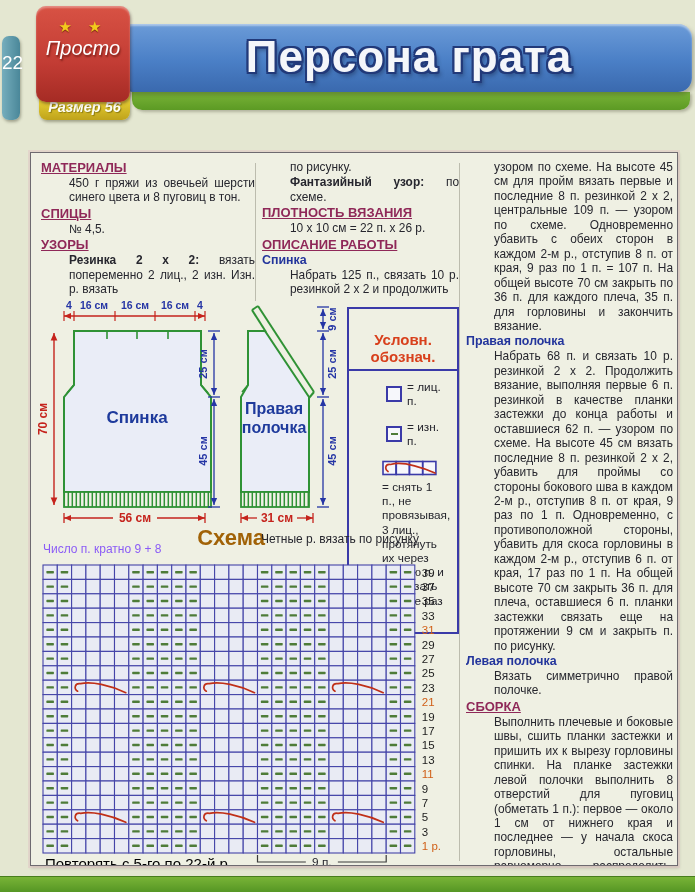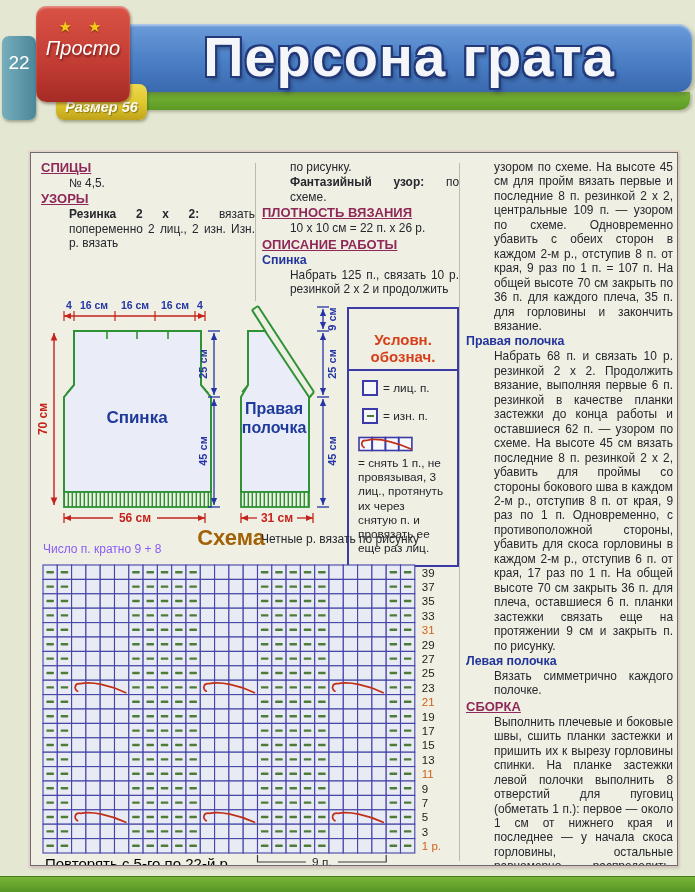--- a/index.html
+++ b/index.html
@@ -3,35 +3,35 @@
 <meta charset="utf-8">
 <style>
   html,body { margin:0; padding:0; background:#c9cdb6; }
   #page {
     position:relative; width:695px; height:892px; overflow:hidden;
     background:#e4e7d1;
     font-family:"Liberation Sans", sans-serif;
   }
   
   .tab-page {
-    position:absolute; left:2px; top:36px; width:34px; height:84px;
+    position:absolute; left:2px; top:36px; width:18px; height:84px;
     background:linear-gradient(90deg,#76aebd,#4a8799);
     border-radius:7px; box-shadow:1px 2px 3px rgba(60,60,40,.4);
     color:#fff; font-size:19px; text-align:center; padding-top:16px; box-sizing:border-box;
     z-index:1;
   }
   .banner-blue {
     position:absolute; left:126px; top:24px; width:566px; height:68px;
     background:linear-gradient(180deg,#6b9bd8 0%,#4a7fc6 55%,#3a69ae 100%);
     border-radius:6px 14px 14px 6px;
     box-shadow:inset 0 2px 2px rgba(255,255,255,.45), 2px 3px 4px rgba(60,60,40,.35);
     z-index:1; text-align:center;
   }
   .banner-blue .title {
-    display:inline-block; line-height:66px; font-size:56px; font-weight:bold; letter-spacing:1px;
+    display:inline-block; line-height:66px; font-size:44px; font-weight:bold; letter-spacing:1px;
     color:#f4f6fa;
     text-shadow:-2px 0 #223a7a, 2px 0 #223a7a, 0 -2px #223a7a, 0 2px #223a7a,
                 2px 2px #223a7a, -2px 2px #223a7a, 2px -2px #223a7a, -2px -2px #223a7a,
                 3px 4px 4px rgba(20,30,60,.45);
   }
   .banner-green {
     position:absolute; left:132px; top:92px; width:558px; height:18px;
     background:linear-gradient(180deg,#79b437,#5c9a24);
     border-radius:0 0 10px 10px; z-index:0;
     box-shadow:2px 2px 3px rgba(60,60,40,.3);
@@ -43,21 +43,20 @@
     box-shadow:inset 0 2px 2px rgba(255,255,255,.35), 1px 2px 3px rgba(60,30,30,.45);
     text-align:center;
   }
   .badge-red .stars { margin-top:12px; color:#f2c91d; font-size:15px; letter-spacing:6px; text-shadow:0 1px 1px #7a2a10; }
   .badge-red .diff-label { margin-top:1px; color:#fff; font-size:20px; font-weight:normal; font-style:italic; text-shadow:1px 2px 2px #7a1f18; }
   .badge-yellow {
     position:absolute; left:39px; top:84px; width:91px; height:36px;
     background:linear-gradient(180deg,#ecd94e 0%,#dfc62e 55%,#bfa31b 100%);
     border-radius:8px; z-index:2; text-align:center;
     box-shadow:1px 2px 3px rgba(60,60,30,.4);
-    margin-left:17px;
   }
   .badge-yellow span {
     display:inline-block; margin-top:15px; color:#fdfdf6; font-size:14.5px; font-weight:bold; font-style:italic;
     text-shadow:1px 1px 1px #8a7a10;
   }
   
   #content {
     position:absolute; left:30px; top:152px; width:648px; height:714px;
     background:#eff0e3; border:1px solid #6e6a70; box-sizing:border-box; overflow:hidden;
     box-shadow:0 0 0 2px rgba(226,200,198,.55), 1px 2px 3px rgba(90,80,80,.3);
@@ -76,21 +75,21 @@
   .end-mark { color:#2a4fc0; }
   
   #diagram { position:absolute; left:4px; top:146px; }
   svg { font-family:"Liberation Sans", sans-serif; }
   #legend {
     position:absolute; left:316px; top:154px; width:112px;
     border:2px solid #3a3aa8; background:#eff0e3; box-sizing:border-box;
   }
   .leg-title { border-bottom:2px solid #3a3aa8; padding:22px 2px 4px 2px; text-align:center;
     color:#d8401c; font-weight:bold; font-size:15px; line-height:17px; }
-  #leg-items { padding:9px 10px 8px 7px; }
+  #leg-items { padding:9px 10px 8px 7px;margin-left:24px; }
   .leg-row { display:flex; align-items:center; margin:0 0 12px 6px; }
   .cellbox { display:inline-flex; align-items:center; justify-content:center; width:12px; height:12px;
     border:2px solid #3a3aa8; background:#f6f7fb; flex:0 0 auto; }
   .purl-dash { width:7px; height:2px; background:#4e7c38; }
   .leg-text { font-size:11.8px; color:#26262e; margin-left:5px; }
   .leg-cable-wrap { margin:0 0 2px 2px; }
   .leg-cable-text { font-size:11.8px; line-height:14.2px; color:#26262e; text-align:left; }
   
   .chart-title { position:absolute; left:120px; top:372px; width:160px; text-align:center;
     color:#a16207; font-size:22px; font-weight:bold; }
@@ -121,40 +120,42 @@
     <div class="stars">★ ★</div>
     <div class="diff-label">Просто</div>
   </div>
 
   <div class="badge-yellow">
     <span>Размер 56</span>
   </div>
 
   <div id="content">
     <div id="col-left" class="tcol">
+        <div class="sec-h">МАТЕРИАЛЫ</div>
+        <p class="para">450 г пряжи из овечьей шерсти синего цвета и 8 пуговиц в тон.</p>
         <div class="sec-h">СПИЦЫ</div>
         <p class="para">№ 4,5.</p>
         <div class="sec-h">УЗОРЫ</div>
         <p class="para"><span class="lead">Резинка 2 х 2:</span> вязать попеременно 2 лиц., 2 изн. Изн. р. вязать</p>
       </div>
     <div id="col-mid" class="tcol">
         <p class="para">по рисунку.</p>
         <p class="para"><span class="lead">Фантазийный узор:</span> по схеме.</p>
         <div class="sec-h">ПЛОТНОСТЬ ВЯЗАНИЯ</div>
         <p class="para">10 х 10 см = 22 п. х 26 р.</p>
         <div class="sec-h">ОПИСАНИЕ РАБОТЫ</div>
         <div class="sub-h">Спинка</div>
         <p class="para">Набрать 125 п., связать 10 р. резинкой 2 х 2 и продолжить</p>
       </div>
     <div id="col-right" class="tcol">
         <p class="para">узором по схеме. На высоте 45 см для пройм вязать первые и последние 8 п. резинкой 2 х 2, центральные 109 п. — узором по схеме. Одновременно убавить с обеих сторон в каждом 2-м р., отступив 8 п. от края, 9 раз по 1 п. = 107 п. На общей высоте 70 см закрыть по 36 п. для каждого плеча, 35 п. для горловины и закончить вязание.</p>
         <div class="sub-h">Правая полочка</div>
         <p class="para">Набрать 68 п. и связать 10 р. резинкой 2 х 2. Продолжить вязание, выполняя первые 6 п. резинкой в качестве планки застежки до конца работы и оставшиеся 62 п. — узором по схеме. На высоте 45 см вязать последние 8 п. резинкой 2 х 2, убавить для проймы со стороны бокового шва в каждом 2-м р., отступив 8 п. от края, 9 раз по 1 п. Одновременно, с противоположной стороны, убавить для скоса горловины в каждом 2-м р., отступив 6 п. от края, 17 раз по 1 п. На общей высоте 70 см закрыть 36 п. для плеча, оставшиеся 6 п. планки застежки связать еще на протяжении 9 см и закрыть п. по рисунку.</p>
         <div class="sub-h">Левая полочка</div>
-        <p class="para">Вязать симметрично каждого полочке.</p>
+        <p class="para">Вязать симметрично правой полочке.</p>
         <div class="sec-h">СБОРКА</div>
         <p class="para">Выполнить плечевые и боковые швы, сшить планки застежки и пришить их к вырезу горловины спинки. На планке застежки левой полочки выполнить 8 отверстий для пуговиц (обметать 1 п.): первое — около 1 см от нижнего края и последнее — у начала скоса горловины, остальные равномерно распределить. Пришить пуговицы.<span class="end-mark"> ♦</span></p>
       </div>
     <div class="vrule vrule1"></div>
     <div class="vrule vrule2"></div>
 
     <svg id="diagram" width="312" height="238" viewBox="0 0 312 238">
       <defs>
         <marker id="arR" viewBox="0 0 10 10" refX="9" refY="5" markerWidth="6" markerHeight="6" orient="auto-start-reverse">
           <path d="M0,1 L9,5 L0,9 Z" fill="#c5231c"></path>

